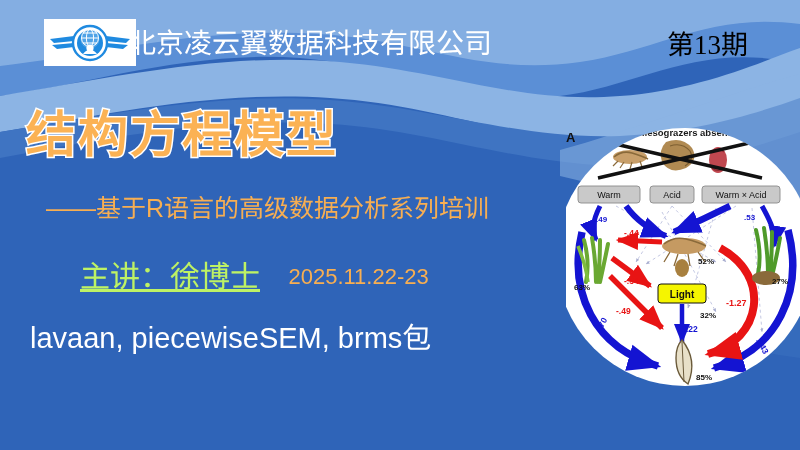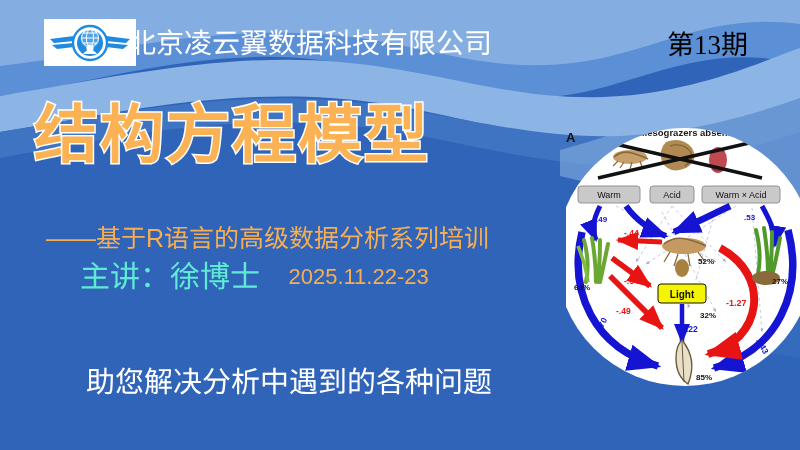--- a/index.html
+++ b/index.html
@@ -26,38 +26,37 @@
     white-space:nowrap;line-height:40px;
   }
   .issue-badge{
     position:absolute;left:667px;top:26px;
     font-size:27px;color:#000000;white-space:nowrap;line-height:38px;font-family:Liberation Serif, serif;
   }
 
   
   .main-title{
     position:absolute;left:26px;top:92px;
-    font-size:64px;font-weight:bold;color:#fbb254;
+    font-size:50px;font-weight:bold;color:#fbb254;
     letter-spacing:2px;line-height:86px;white-space:nowrap;
     -webkit-text-stroke:3px #ffffff;
     paint-order:stroke fill;
     z-index:6;
-    margin-left:8px;
   }
   .subtitle{
     position:absolute;left:46px;top:190px;
     font-size:25px;color:#f7ae52;white-space:nowrap;
-    line-height:36px;z-index:6;margin-top:30px;
+    line-height:36px;z-index:6;
   }
 
   
   .presenter-row{position:absolute;left:80px;top:256px;z-index:6;white-space:nowrap;}
   .presenter{
-    font-size:30px;color:#5eead4;line-height:42px;
-    display:inline-block;vertical-align:middle;
+    font-size:30px;color:#bef264;line-height:42px;
+    display:inline-block;vertical-align:middle;text-decoration:underline;
   }
   .date{
     font-size:22px;color:#f7ae52;line-height:42px;
     display:inline-block;vertical-align:middle;margin-left:24px;
   }
 
   
   .pkg-line{
     position:absolute;left:30px;top:318px;
     font-size:29px;color:#ffffff;white-space:nowrap;line-height:40px;z-index:6;
@@ -246,15 +245,15 @@
   </div>
 
   <div class="main-title">结构方程模型</div>
   <div class="subtitle">——基于R语言的高级数据分析系列培训</div>
 
   <div class="presenter-row">
     <span class="presenter">主讲：徐博士</span>
     <span class="date">2025.11.22-23</span>
   </div>
 
-  <div class="help-line">助您解决分析中遇到的各种问题</div>
+  <div class="pkg-line">lavaan, piecewiseSEM, brms包</div>
 
 </div>
 
 </body></html>

